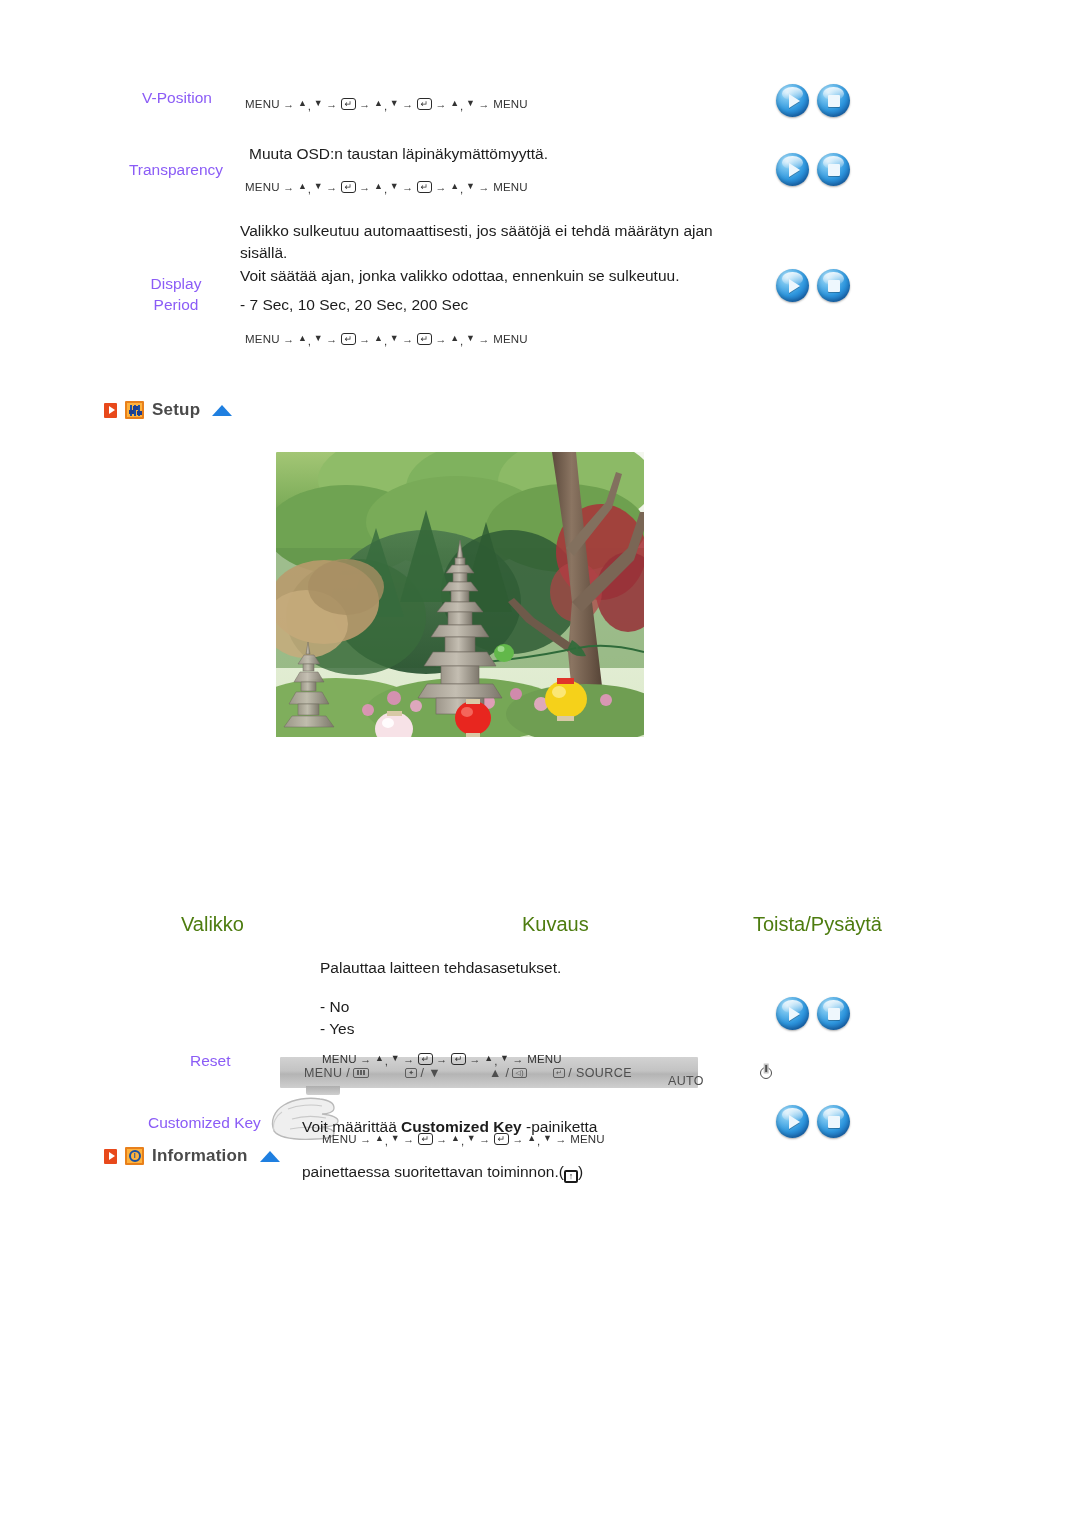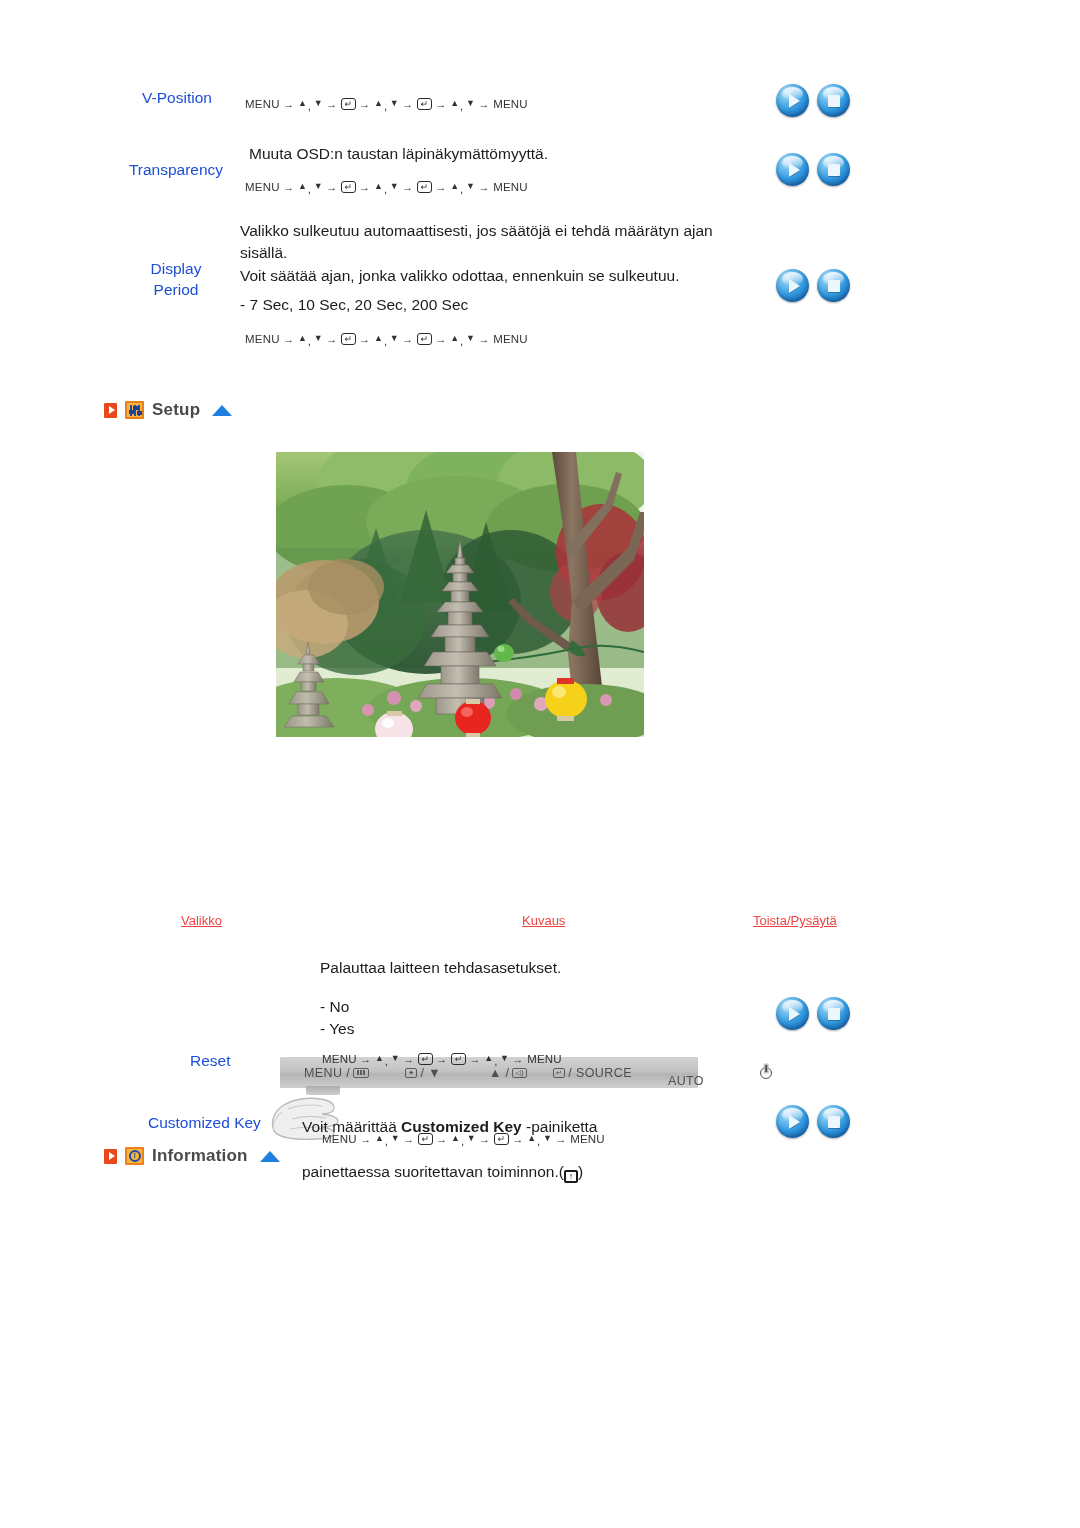--- a/index.html
+++ b/index.html
@@ -14,21 +14,21 @@
     color: #1a1a1a;
     overflow: hidden;
   }
 
   
   .abs { position: absolute; }
 
   
   .rowlabel {
     font-size: 15.5px;
-    color: #1d4ed8;
+    color: #8b5cf6;
     text-align: center;
     line-height: 1.35;
     white-space: pre-line;
   }
 
   
   .desc {
     font-size: 15.5px;
     color: #1c1c1c;
     line-height: 1.45;
@@ -214,21 +214,21 @@
   }
   .pressed-key {
     position: absolute; left: 38px; top: 29px;
     width: 34px; height: 9px;
     background: linear-gradient(to bottom,#aeaeae,#cfcfcf);
     border-radius: 0 0 2px 2px;
   }
   .hand { position: absolute; left: 0px; top: 30px; width: 130px; height: 55px; }
 
   
-  .colhead { font-size: 13px; color: #ef4444; text-decoration: underline; }
+  .colhead { font-size: 20px; color: #4d7c0f; }
 </style>
 </head>
 <body>
 
 <div class="abs rowlabel" style="left:118px; top:88px; width:118px;">V-Position</div>
 
 <div class="abs navseq" style="left:244px; top:98px;">
   <span class="t">MENU</span>
   <span class="arrow">→</span>
   <span class="updown">▲</span>
@@ -295,21 +295,21 @@
         <i class="tri"></i>
       </span>
     </div>
   <div class="gbtn">
       <span class="glyph">
         <i class="sq"></i>
       </span>
     </div>
 </div>
 
-<div class="abs rowlabel" style="left:126px; top:259px; width:100px;">Display
+<div class="abs rowlabel" style="left:126px; top:274px; width:100px;">Display
 Period</div>
 
 <div class="abs desc" style="left:240px; top:220px; width:500px;">Valikko sulkeutuu automaattisesti, jos säätöjä ei tehdä määrätyn ajan sisällä.
 Voit säätää ajan, jonka valikko odottaa, ennenkuin se sulkeutuu.</div>
 
 <div class="abs desc" style="left:240px; top:294px; width:430px;">- 7 Sec, 10 Sec, 20 Sec, 200 Sec</div>
 
 <div class="abs navseq" style="left:244px; top:333px;">
   <span class="t">MENU</span>
   <span class="arrow">→</span>

